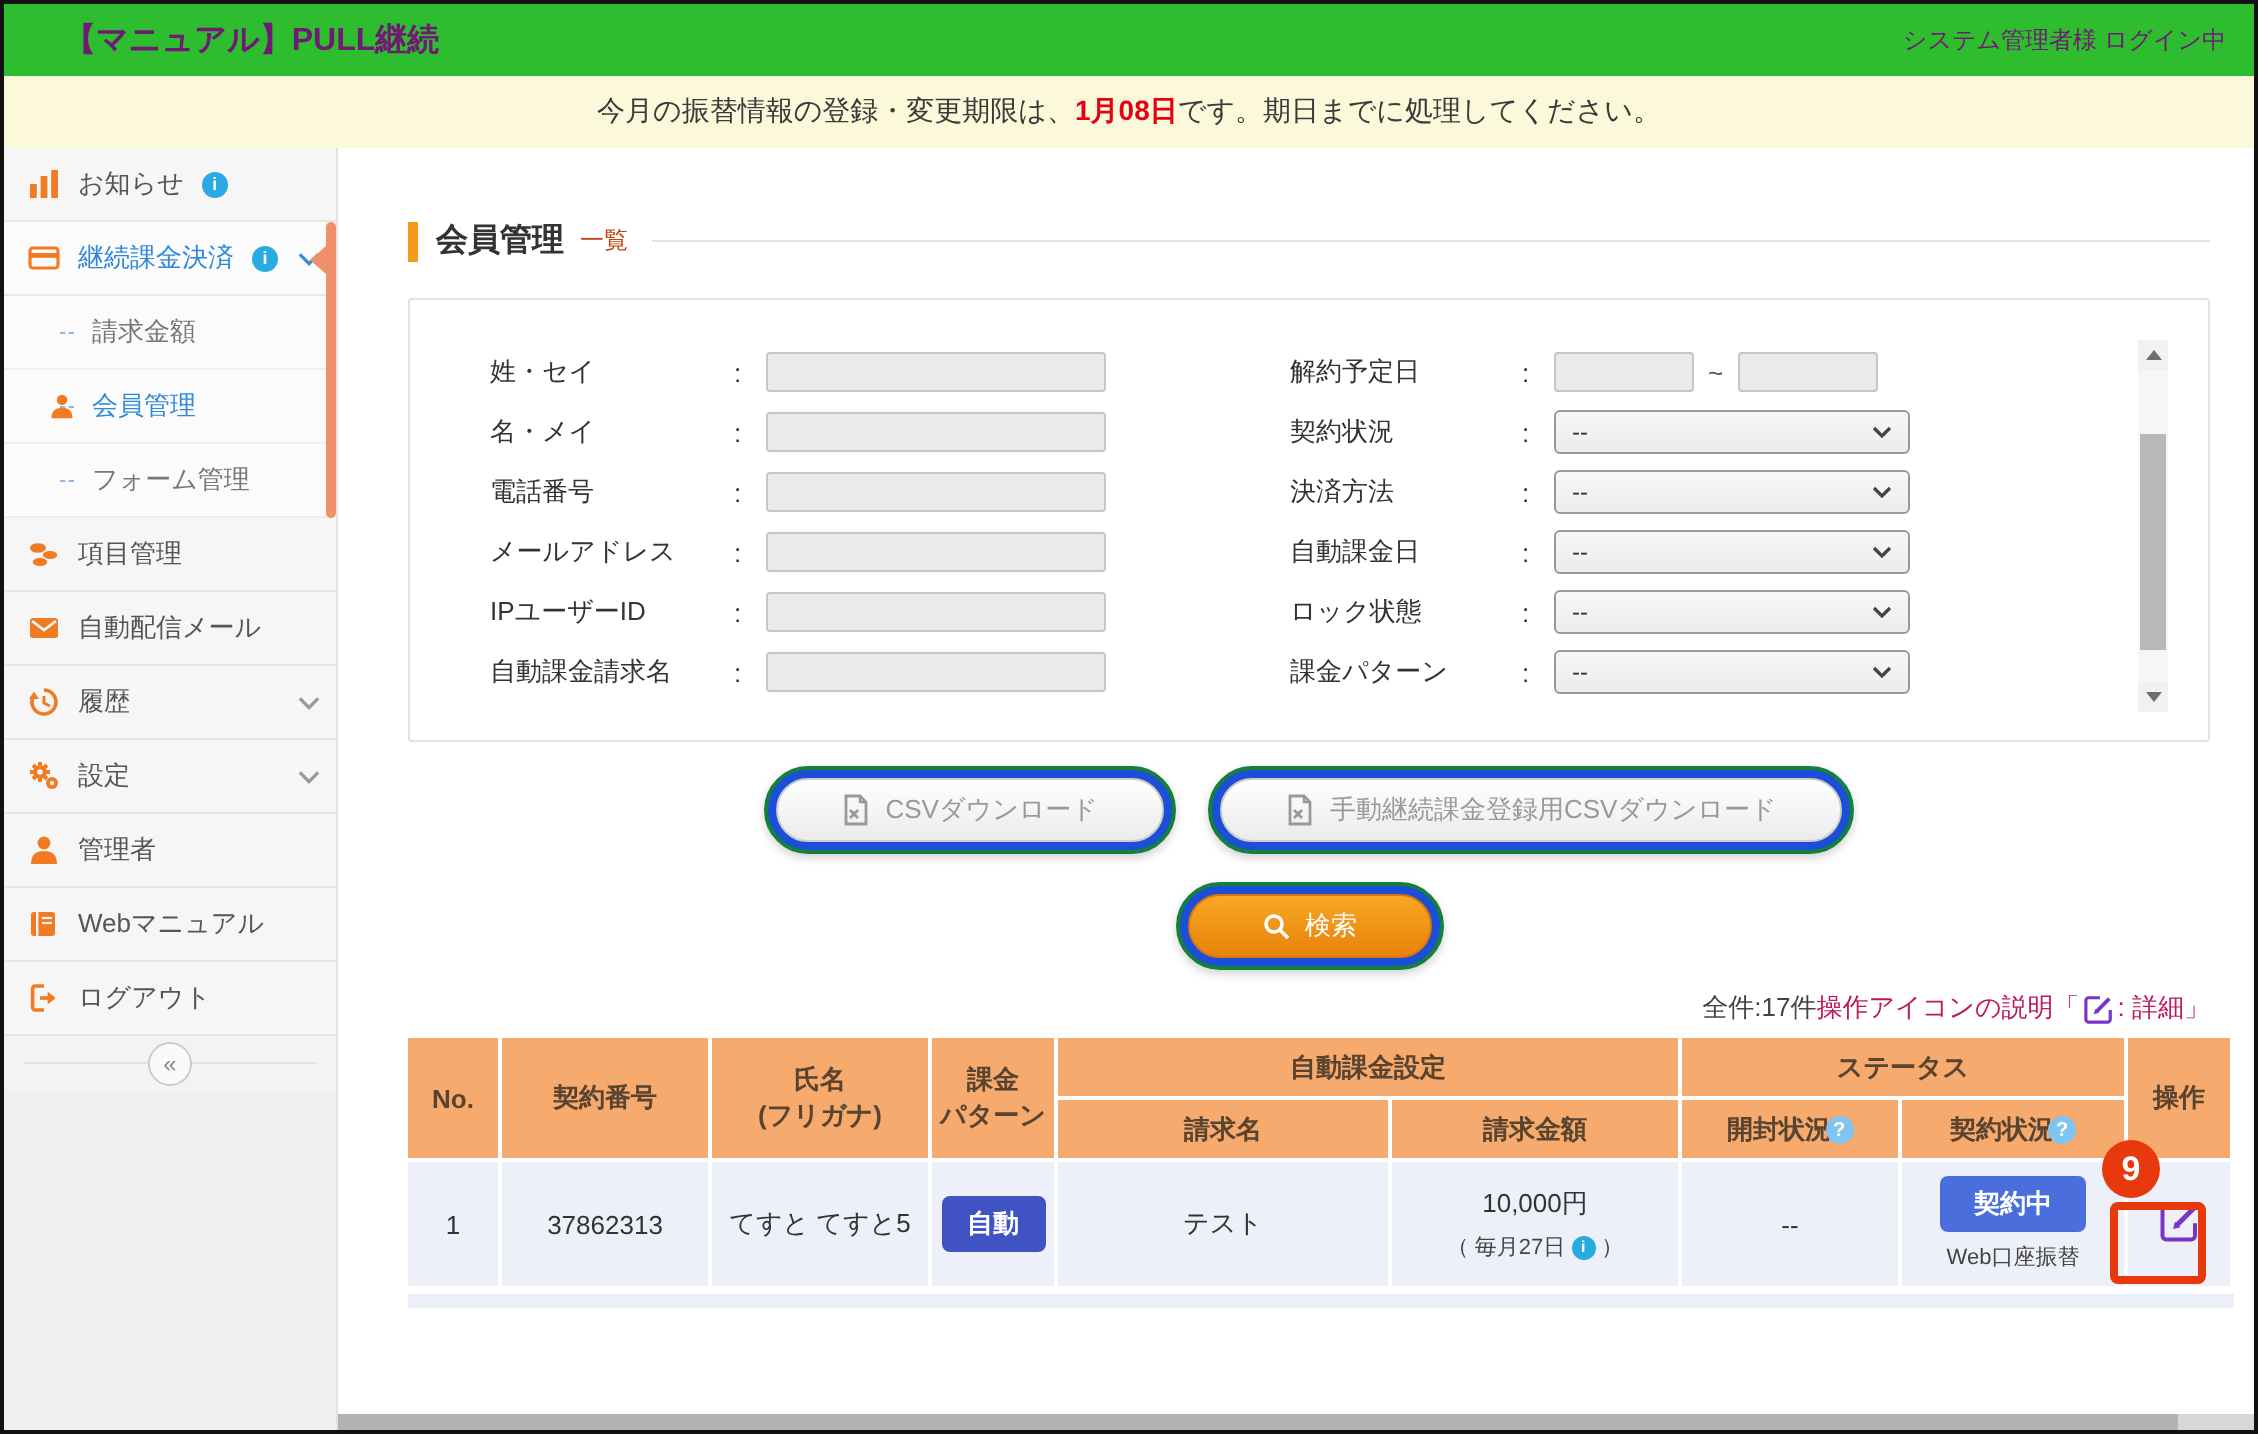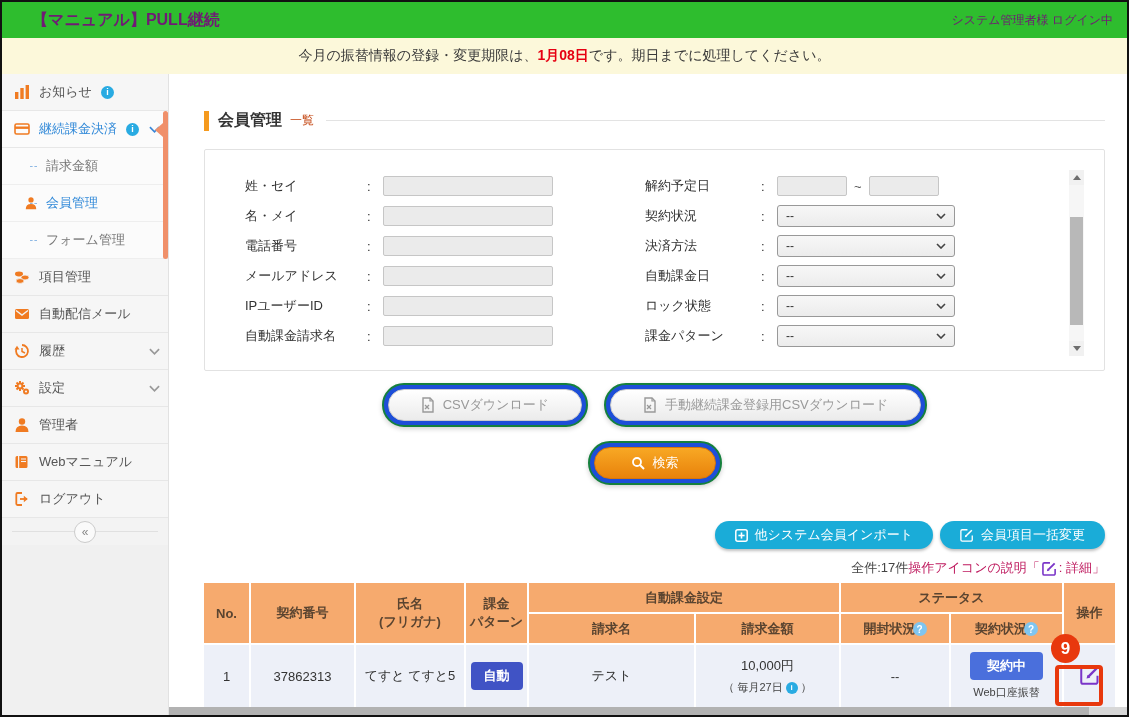--- a/index.html
+++ b/index.html
@@ -398,38 +398,20 @@
           <button class="pill-inner orange">
             <svg width="14" height="14" viewBox="0 0 14 14">
                 <circle cx="6" cy="6" r="4" fill="none" stroke="#fff" stroke-width="1.8"></circle>
                 <line x1="9" y1="9" x2="13" y2="13" stroke="#fff" stroke-width="1.9"></line>
               </svg>
             <span>検索</span>
           </button>
         </div>
       </div>
 
-      <div class="cyan-row">
-        <button class="btn-cyan">
-          <svg width="13" height="13" viewBox="0 0 13 13">
-              <rect x="0.8" y="0.8" width="11.4" height="11.4" rx="2" fill="none" stroke="#fff" stroke-width="1.5"></rect>
-              <line x1="6.5" y1="3.4" x2="6.5" y2="9.6" stroke="#fff" stroke-width="1.6"></line>
-              <line x1="3.4" y1="6.5" x2="9.6" y2="6.5" stroke="#fff" stroke-width="1.6"></line>
-            </svg>
-          <span>他システム会員インポート</span>
-        </button>
-        <button class="btn-cyan">
-          <svg width="14" height="14" viewBox="0 0 16 16">
-              <path d="M14 8.5 v5 a1.5 1.5 0 0 1 -1.5 1.5 h-10 a1.5 1.5 0 0 1 -1.5 -1.5 v-10 A1.5 1.5 0 0 1 2.5 2 h6" fill="none" stroke="#fff" stroke-width="1.5"></path>
-              <line x1="6.5" y1="9.5" x2="13.5" y2="2.5" stroke="#fff" stroke-width="1.8"></line>
-              <polygon points="5.5,10.5 8,10 6,8 " fill="#fff"></polygon>
-            </svg>
-          <span>会員項目一括変更</span>
-        </button>
-      </div>
 
       <div class="meta-row">
         <span class="meta-total">全件:17件</span>
         <span class="meta-help">
           <span>操作アイコンの説明「</span>
           <svg class="edit-ic small" viewBox="0 0 16 16">
               <path d="M14 8.5 v5 a1.5 1.5 0 0 1 -1.5 1.5 h-10 a1.5 1.5 0 0 1 -1.5 -1.5 v-10 A1.5 1.5 0 0 1 2.5 2 h6" fill="none" stroke="currentColor" stroke-width="1.7"></path>
               <line x1="6.5" y1="9.5" x2="13.5" y2="2.5" stroke="currentColor" stroke-width="2"></line>
               <polygon points="5.2,10.8 8,10 6,8" fill="currentColor"></polygon>
             </svg>

